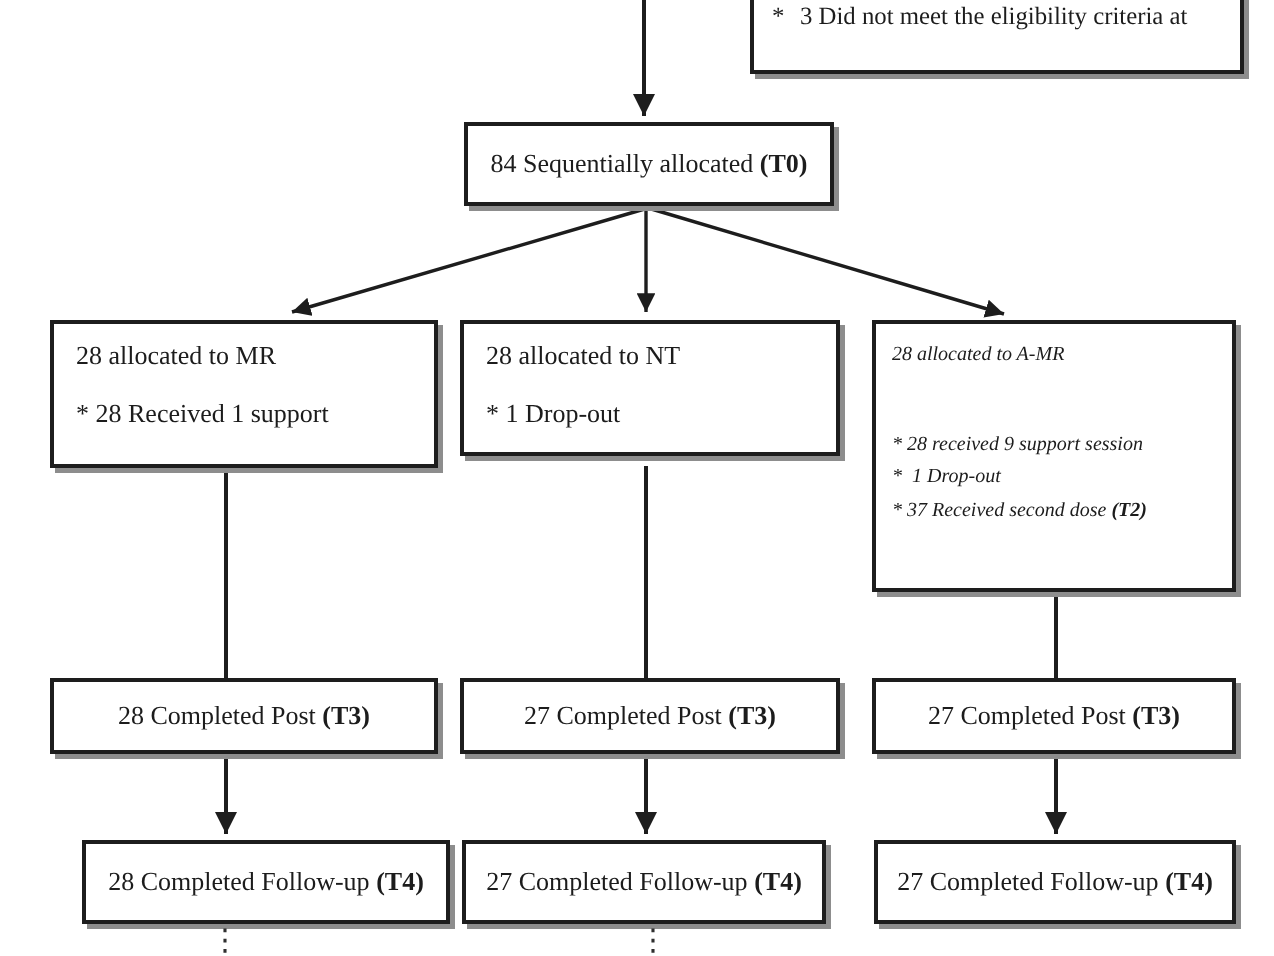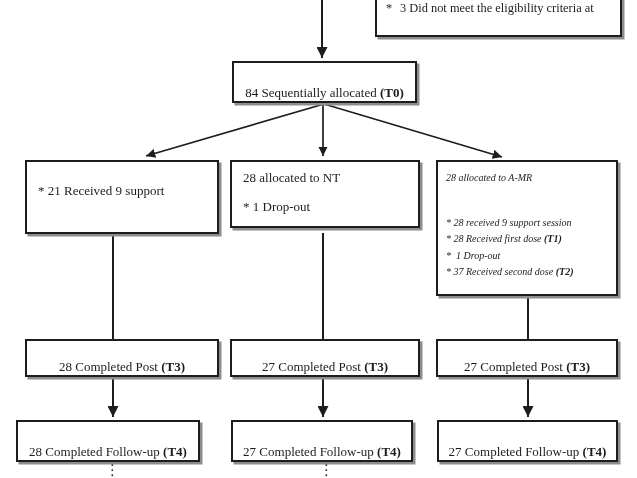--- a/index.html
+++ b/index.html
@@ -5,21 +5,21 @@
   html,body{margin:0;padding:0;background:#ffffff;}
   .stage{
     position:relative;width:637px;height:478px;background:#ffffff;overflow:hidden;
     font-family:"Liberation Serif","DejaVu Serif",serif;color:#1c1c1c;font-size:13px;
   }
   .connectors{position:absolute;left:0;top:0;width:637px;height:478px;z-index:0;}
   .box{
     position:absolute;box-sizing:border-box;background:#ffffff;
     border:2px solid #1d1d1d;box-shadow:2.5px 2.5px 0 0 #8d8d8d;z-index:1;
   }
-  .center-box{display:flex;align-items:flex-end;justify-content:center;text-align:center;}
+  .center-box{display:flex;align-items:center;justify-content:center;text-align:center;}
   .line{white-space:pre;line-height:16px;}
   .bold{font-weight:bold;}
   
   .note{left:375px;top:-14px;width:247px;height:51px;padding:12px 4px 0 9px;font-size:12.4px;}
   .note-row{display:flex;}
   .note-marker{width:14px;flex:0 0 14px;line-height:16px;}
   .note-body .line{line-height:16px;white-space:pre;}
   
   .t0{left:232px;top:61px;width:185px;height:42px;}
   
@@ -27,21 +27,21 @@
   .arm-mr{left:25px;top:160px;width:194px;height:74px;}
   .arm-nt{left:230px;top:160px;width:190px;height:68px;}
   .arm-amr{left:436px;top:160px;width:182px;height:136px;font-size:10px;padding-left:8px;font-style:italic;}
   .arm .bullets{margin-top:13px;}
   .arm-amr .bullets{margin-top:28px;}
   .arm-amr .line{line-height:16.5px;}
   
   .post-mr{left:25px;top:339px;width:194px;height:38px;}
   .post-nt{left:230px;top:339px;width:190px;height:38px;}
   .post-amr{left:436px;top:339px;width:182px;height:38px;}
-  .fu-mr{left:16px;top:420px;width:184px;height:42px;}
+  .fu-mr{left:41px;top:420px;width:184px;height:42px;}
   .fu-nt{left:231px;top:420px;width:182px;height:42px;}
   .fu-amr{left:437px;top:420px;width:181px;height:42px;}
   
   .dots{
     position:absolute;z-index:1;font-family:"DejaVu Sans",sans-serif;
     font-size:15px;line-height:1;color:#2f2f2f;
   }
   .dots-left{left:105px;top:463px;}
   .dots-mid{left:319px;top:463px;}
 </style>
@@ -79,37 +79,37 @@
         <div class="line">3 Did not meet the eligibility criteria at</div>
       </span>
     </div>
   </div>
 
   <div class="box t0 center-box">
     <span class="line"><span>84 Sequentially allocated </span><span class="bold">(T0)</span></span>
   </div>
 
   <div class="box arm arm-mr">
+    <div class="line">28 allocated to MR</div>
     <div class="bullets">
-      <div class="line"><span>* 21 Received 9 support</span><span class="bold"></span></div>
+      <div class="line"><span>* 28 Received 1 support</span><span class="bold"></span></div>
     </div>
   </div>
 
   <div class="box arm arm-nt">
     <div class="line">28 allocated to NT</div>
     <div class="bullets">
       <div class="line"><span>* 1 Drop-out</span><span class="bold"></span></div>
     </div>
   </div>
 
   <div class="box arm arm-amr">
     <div class="line">28 allocated to A-MR</div>
     <div class="bullets">
       <div class="line"><span>* 28 received 9 support session</span><span class="bold"></span></div>
-      <div class="line"><span>* 28 Received first dose </span><span class="bold">(T1)</span></div>
       <div class="line"><span>*  1 Drop-out</span><span class="bold"></span></div>
       <div class="line"><span>* 37 Received second dose </span><span class="bold">(T2)</span></div>
     </div>
   </div>
 
   <div class="box post-mr center-box">
     <span class="line"><span>28 Completed Post </span><span class="bold">(T3)</span></span>
   </div>
   <div class="box post-nt center-box">
     <span class="line"><span>27 Completed Post </span><span class="bold">(T3)</span></span>

